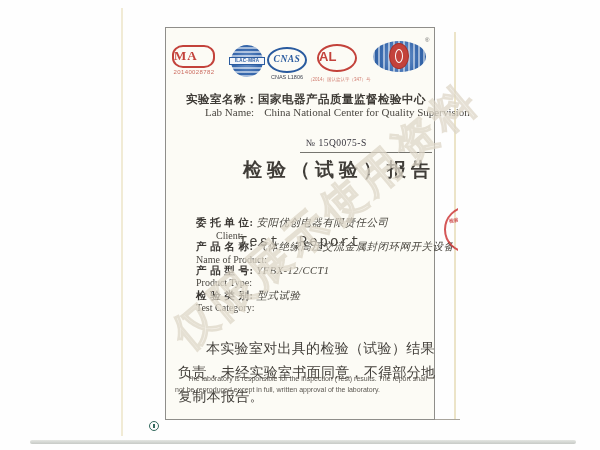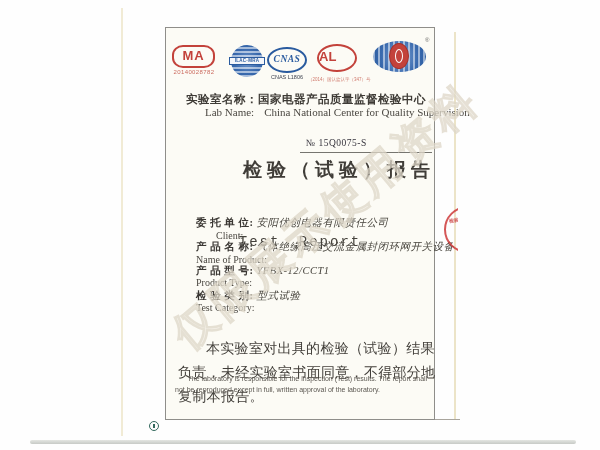--- a/index.html
+++ b/index.html
@@ -21,22 +21,22 @@
   
   .watermark { position:absolute; left:100px; top:188px; width:450px; height:54px;
     transform:rotate(-40deg); text-align:center; font-size:43px; font-weight:700;
     letter-spacing:5px; color:#f3efe6; -webkit-text-stroke:1.2px #ded7c8;
     opacity:.75; z-index:6; pointer-events:none; white-space:nowrap; }
 
   
   .logo { position:absolute; }
   .cma-box { position:absolute; left:172px; top:45px; width:43px; height:23px;
     border:2.5px solid #c3423b; border-radius:11px / 10px; color:#c3423b;
-    font-family:Liberation Sans, sans-serif; font-weight:700; font-size:13px;
-    text-align:center; line-height:18px; letter-spacing:1px; }
+    font-family:Liberation Serif, serif; font-weight:700; font-size:13px;
+    text-align:left; line-height:18px; letter-spacing:1px; }
   .cma-no { position:absolute; left:168px; top:69px; width:52px; text-align:center;
     color:#cb6b5f; font-size:6px; font-family:"Liberation Sans", sans-serif; letter-spacing:.4px; }
 
   .ilac { position:absolute; left:231px; top:45px; width:32px; height:32px; border-radius:50%;
     background:
       repeating-linear-gradient(0deg, rgba(255,255,255,.55) 0 2px, rgba(42,91,159,.15) 2px 4px),
       radial-gradient(circle at 50% 50%, #7fa3d4 0%, #3c6cb0 55%, #2a5b9f 100%); }
   .ilac-band { position:absolute; left:-2px; top:12px; width:36px; height:8px; background:#f4f6fa;
     border:1px solid #2a5b9f; text-align:center; font-family:"Liberation Sans", sans-serif;
     font-weight:700; font-size:4.5px; line-height:6px; color:#2a5b9f; letter-spacing:.3px; }

